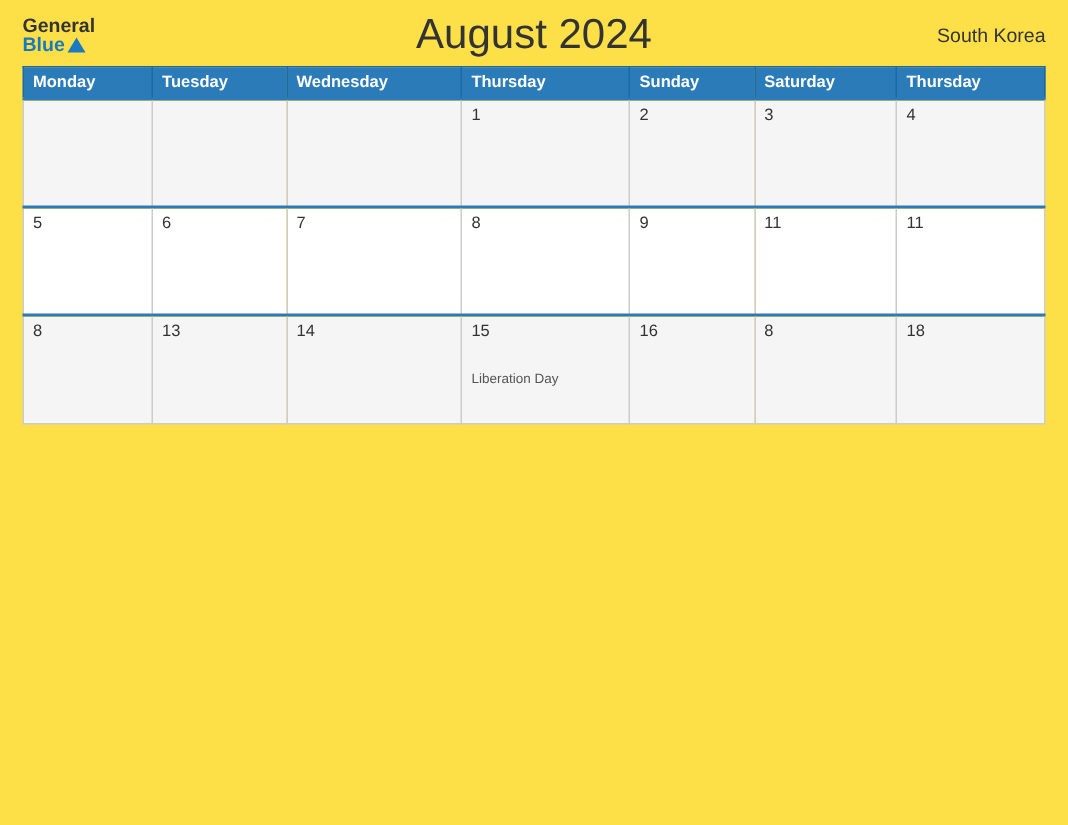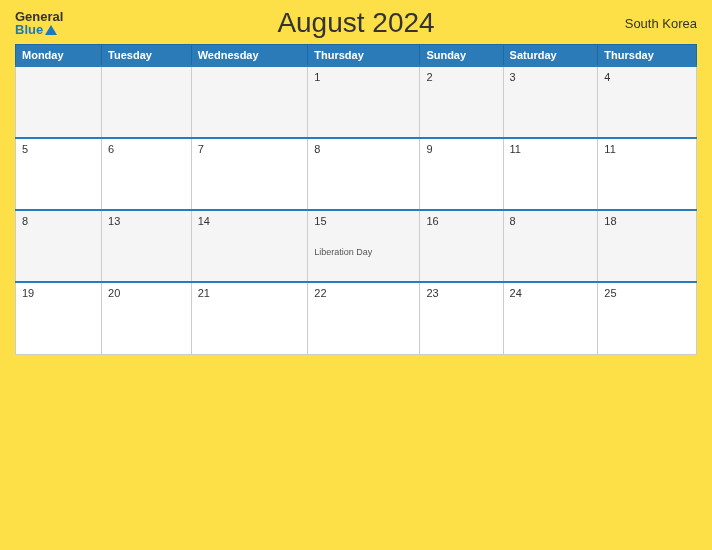--- a/index.html
+++ b/index.html
@@ -213,38 +213,15 @@
           <td class="top-border-blue">
             <span class="day-number">16</span>
           </td>
           <td class="top-border-blue">
             <span class="day-number">8</span>
           </td>
           <td class="top-border-blue">
             <span class="day-number">18</span>
           </td>
         </tr>
-        <tr>
-          <td class="top-border-blue">
-            <span class="day-number">19</span>
-          </td>
-          <td class="top-border-blue">
-            <span class="day-number">20</span>
-          </td>
-          <td class="top-border-blue">
-            <span class="day-number">21</span>
-          </td>
-          <td class="top-border-blue">
-            <span class="day-number">22</span>
-          </td>
-          <td class="top-border-blue">
-            <span class="day-number">23</span>
-          </td>
-          <td class="top-border-blue">
-            <span class="day-number">24</span>
-          </td>
-          <td class="top-border-blue">
-            <span class="day-number">25</span>
-          </td>
-        </tr>
       </tbody>
   </table>
 </div>
 
 </body></html>

